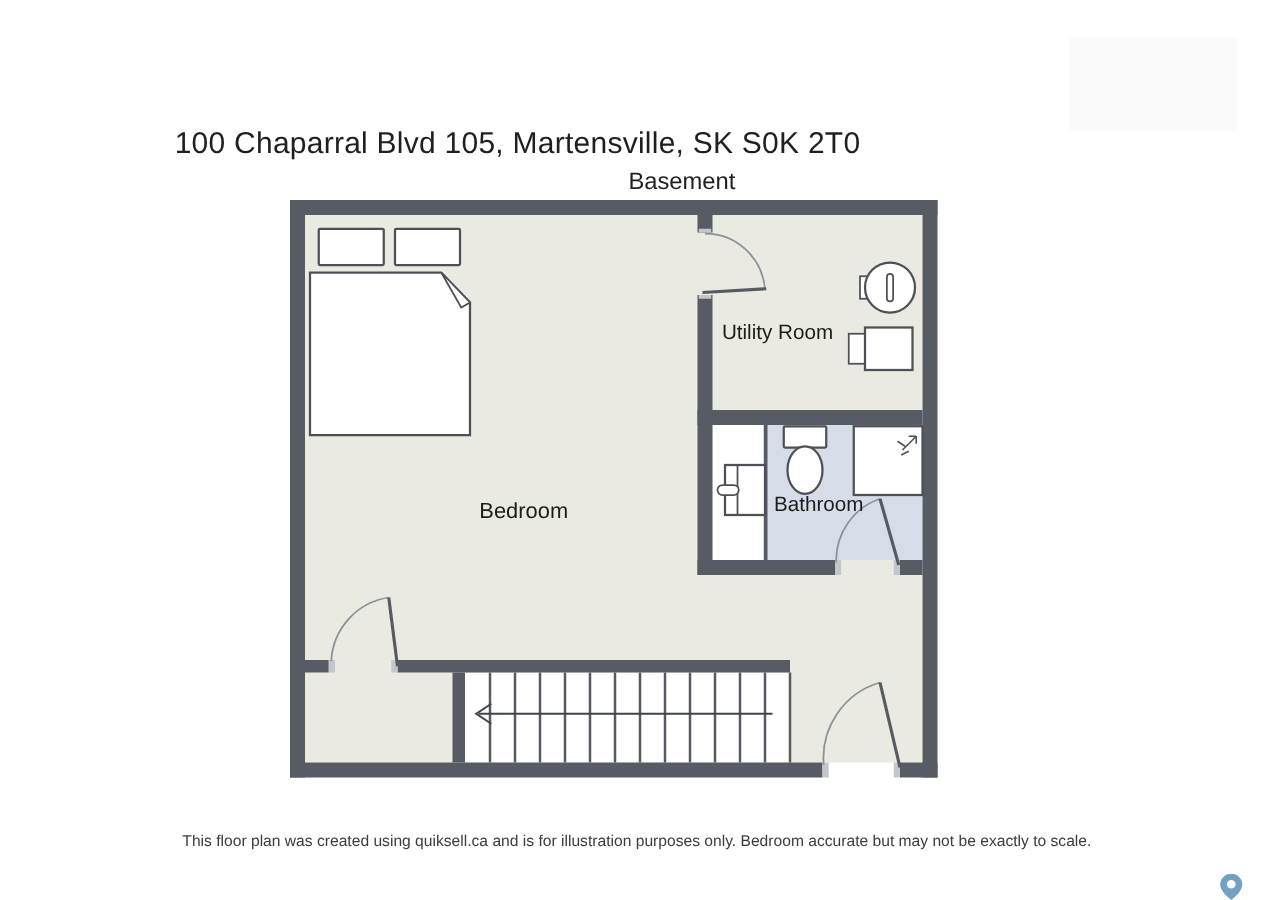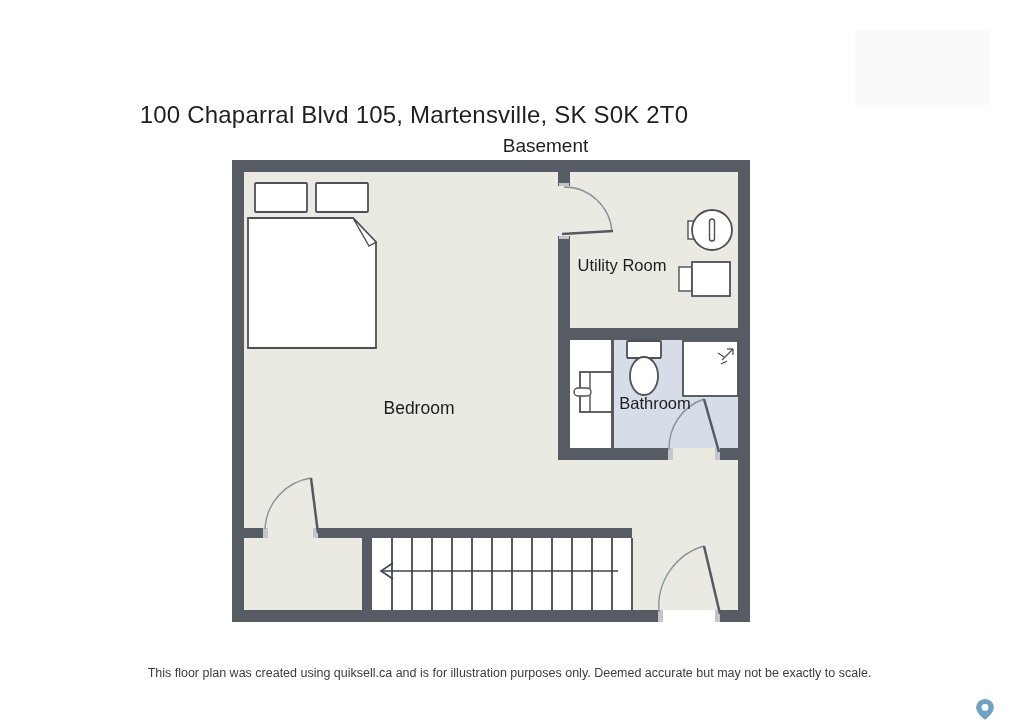--- a/index.html
+++ b/index.html
@@ -134,14 +134,14 @@
     <text class="room-label" x="419" y="414" font-size="17.5" data-name="bedroom-label">Bedroom</text>
     <text class="room-label" x="622" y="271" font-size="16.5" data-name="utility-room-label">Utility Room</text>
     <text class="room-label" x="655" y="409" font-size="16.5" data-name="bathroom-label">Bathroom</text>
   </svg>
 
   <svg width="18" height="21" viewBox="0 0 16 19" style="left:976px;top:699px;" data-name="map-pin-icon">
     <path class="pin" d="M8,0 C3.6,0 0,3.5 0,7.8 C0,13.2 8,19 8,19 C8,19 16,13.2 16,7.8 C16,3.5 12.4,0 8,0 Z"></path>
     <circle cx="8" cy="7.6" r="3.1" fill="#ffffff"></circle>
   </svg>
 
-  <div class="footer" data-name="footer-disclaimer">This floor plan was created using quiksell.ca and is for illustration purposes only. Deemed accurate but may not be exactly to scale.</div>
+  <div class="footer" data-name="footer-disclaimer">This floor plan was created using quiksell.ca and is for illustration purposes only. Bedroom accurate but may not be exactly to scale.</div>
 </div>
 
 </body></html>

